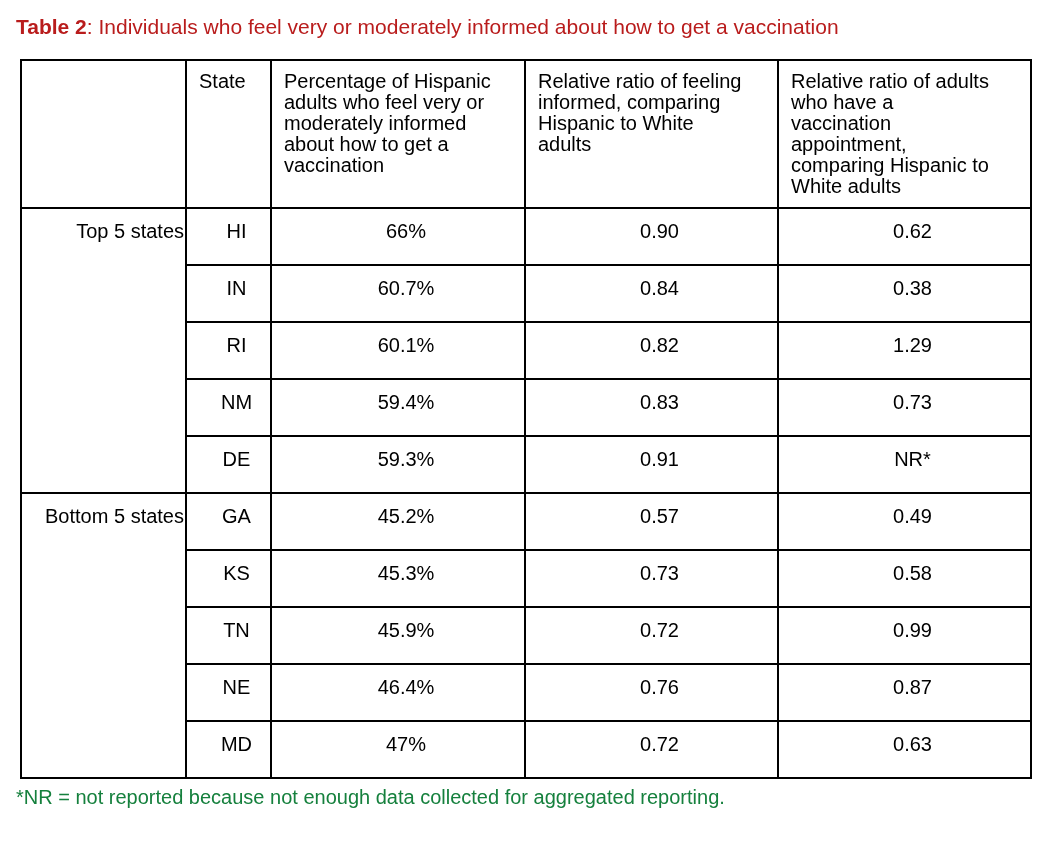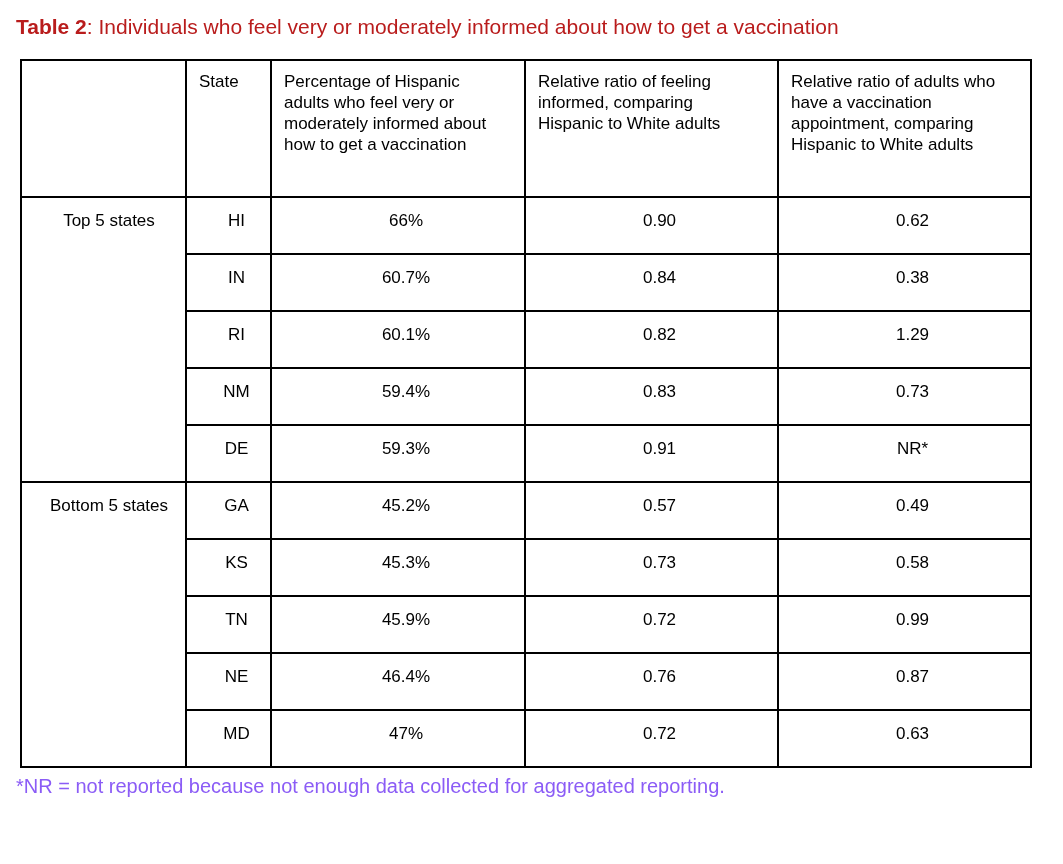--- a/index.html
+++ b/index.html
@@ -16,38 +16,38 @@
   .title b { font-weight: bold; }
 
   table.data-table {
     border-collapse: collapse;
     table-layout: fixed;
     margin: 16px 0 0 4px;
   }
   .data-table th, .data-table td {
     border: 2px solid #000000;
     box-sizing: border-box;
-    font-size: 17px;
+    font-size: 20px;
     font-weight: normal;
     vertical-align: top;
     background: #ffffff;
     overflow: hidden;
   }
   .data-table thead th {
     height: 137px;
     text-align: left;
     padding: 10px 12px;
     line-height: 21px;
   }
   .data-table thead th.hdr-wide { padding-right: 32px; }
   .data-table tbody td { height: 57px; padding-top: 13px; line-height: 19px; }
-  .group-cell { text-align: center; padding-left: 12px; }
+  .group-cell { text-align: right; padding-left: 12px; }
   .state-cell, .value-cell { text-align: center; padding-left: 20px; padding-right: 4px; }
 
-  .footnote { font-size: 20px; margin: 7px 0 0 0; color: #8b5cf6; }
+  .footnote { font-size: 20px; margin: 7px 0 0 0; color: #15803d; }
 </style>
 </head>
 <body>
 
 <div class="page">
 
   <div class="title">
     <span class="t-line"><b>Table 2</b><span>: Individuals who feel very or moderately informed about how to get a vaccination</span></span>
   </div>
 

